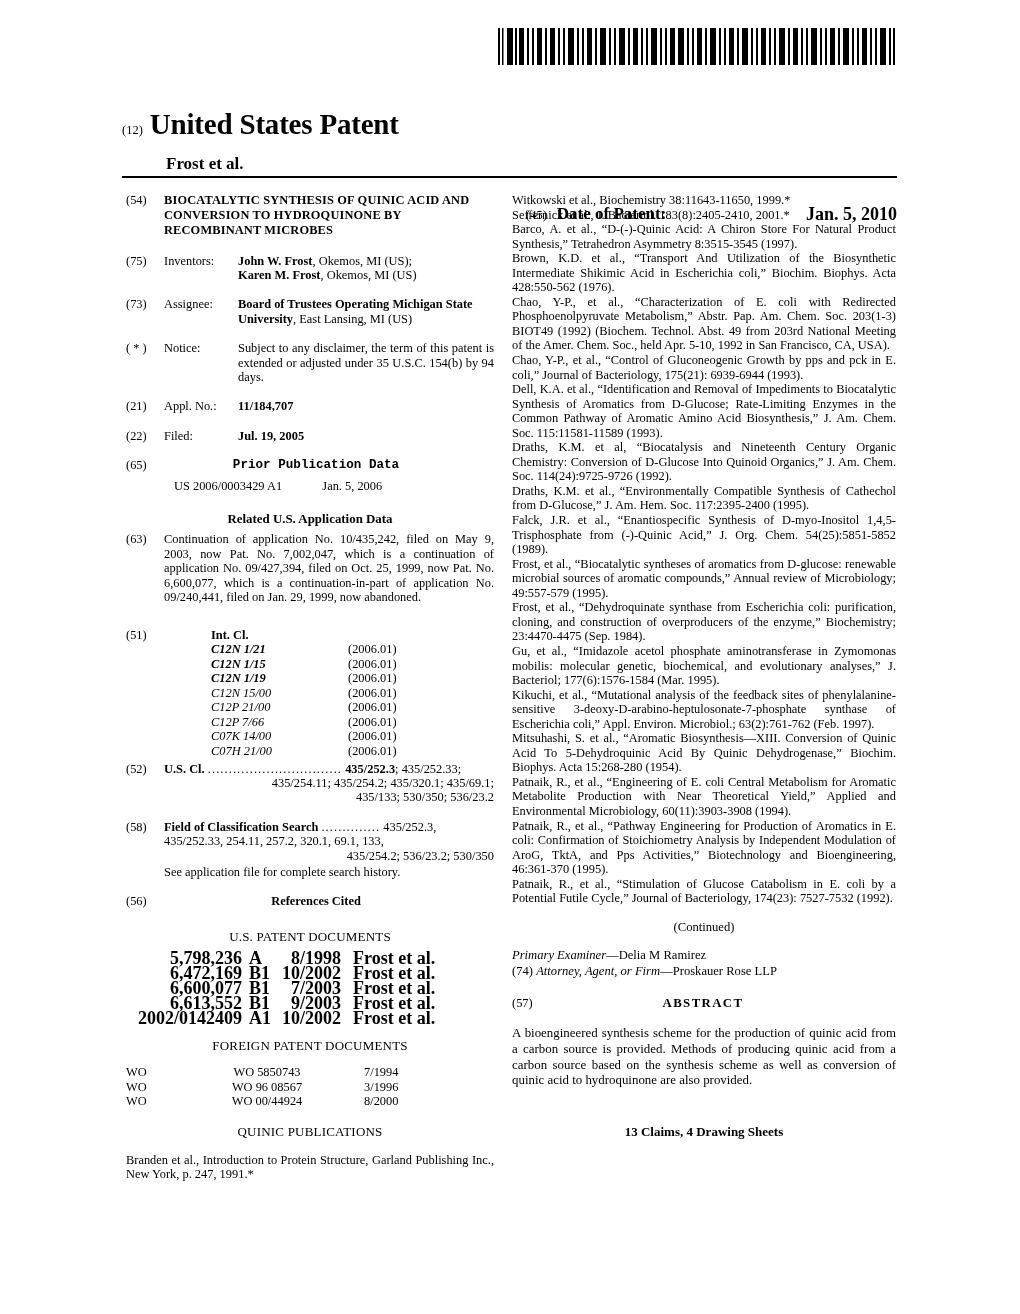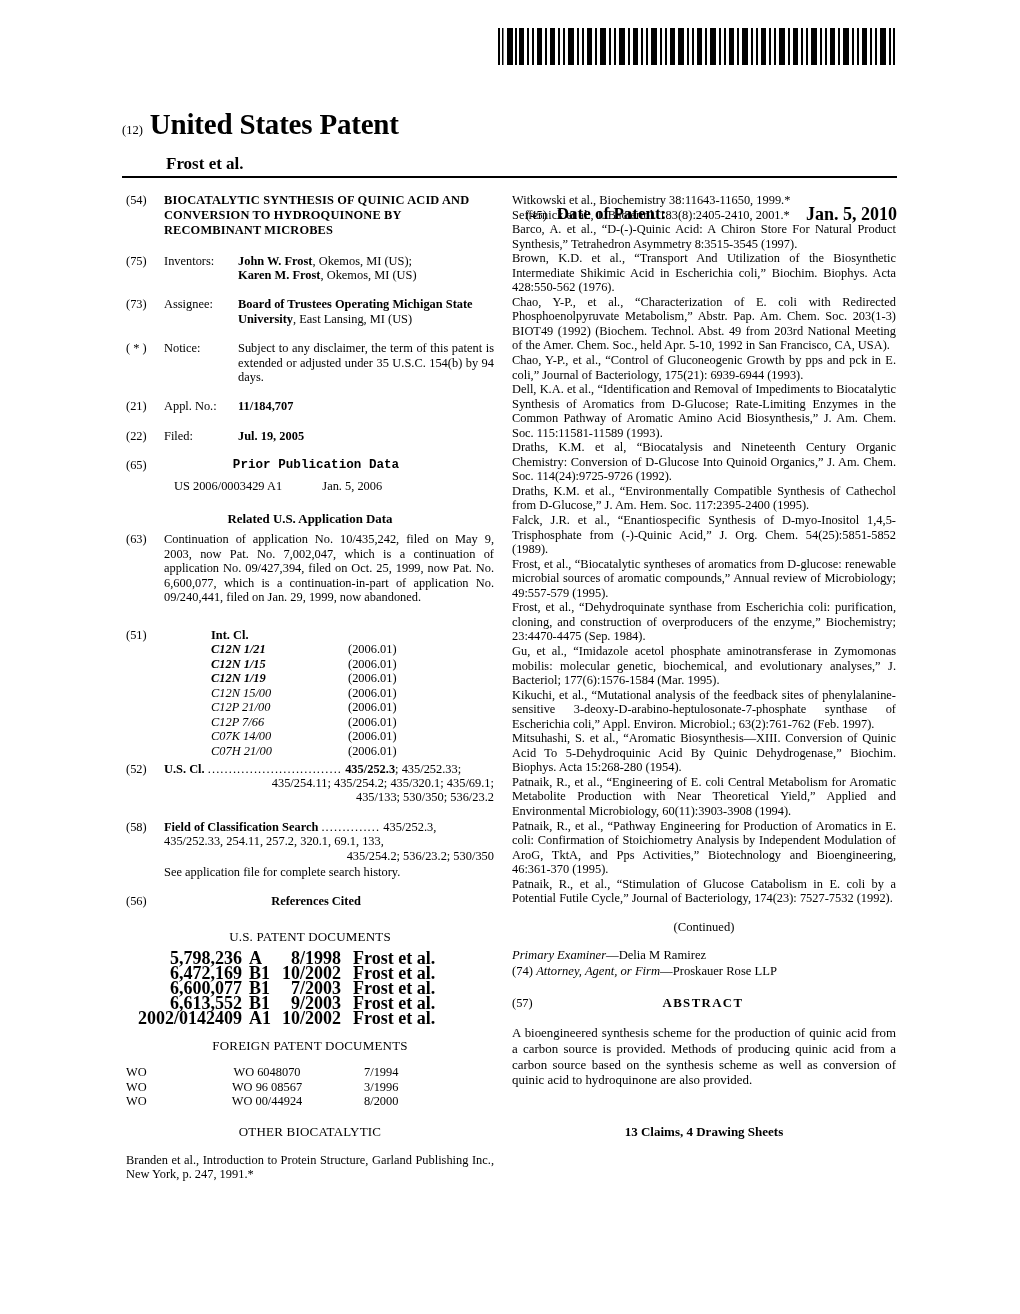--- a/index.html
+++ b/index.html
@@ -506,36 +506,36 @@
           <span class="pdoc-date">10/2002</span>
           <span class="pdoc-name">Frost et al.</span>
         </div>
     </div>
 
     <div class="ctr-head-plain" style="margin-top:14px;margin-bottom:11px;">FOREIGN PATENT DOCUMENTS</div>
 
     <div>
       <div class="fdoc-row">
           <span class="fdoc-cc">WO</span>
-          <span class="fdoc-num">WO 6048070</span>
+          <span class="fdoc-num">WO 5850743</span>
           <span class="fdoc-date">7/1994</span>
         </div>
       <div class="fdoc-row">
           <span class="fdoc-cc">WO</span>
           <span class="fdoc-num">WO 96 08567</span>
           <span class="fdoc-date">3/1996</span>
         </div>
       <div class="fdoc-row">
           <span class="fdoc-cc">WO</span>
           <span class="fdoc-num">WO 00/44924</span>
           <span class="fdoc-date">8/2000</span>
         </div>
     </div>
 
-    <div class="ctr-head-plain" style="margin-top:16px;margin-bottom:13px;">OTHER BIOCATALYTIC</div>
+    <div class="ctr-head-plain" style="margin-top:16px;margin-bottom:13px;">QUINIC PUBLICATIONS</div>
 
     <div class="ref-para">Branden et al., Introduction to Protein Structure, Garland Publishing Inc., New York, p. 247, 1991.*</div>
   </div>
 
   <div class="col col-right">
     <div>
       <div class="ref-para nojust">Witkowski et al., Biochemistry 38:11643-11650, 1999.*</div>
       <div class="ref-para nojust">Seffernick et al., J. Bacteriol. 183(8):2405-2410, 2001.*</div>
       <div class="ref-para">Barco, A. et al., “D-(-)-Quinic Acid: A Chiron Store For Natural Product Synthesis,” Tetrahedron Asymmetry 8:3515-3545 (1997).</div>
       <div class="ref-para">Brown, K.D. et al., “Transport And Utilization of the Biosynthetic Intermediate Shikimic Acid in Escherichia coli,” Biochim. Biophys. Acta 428:550-562 (1976).</div>

